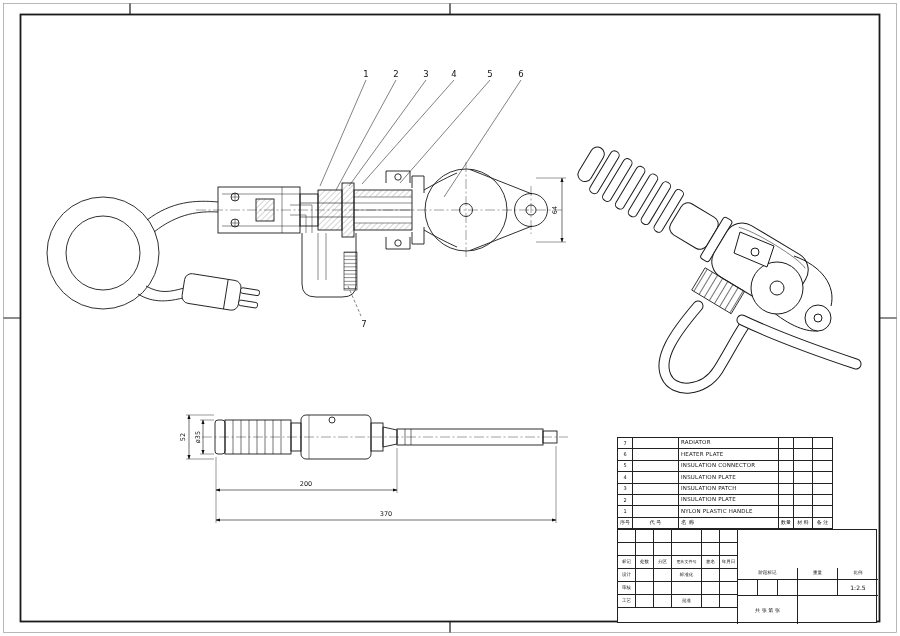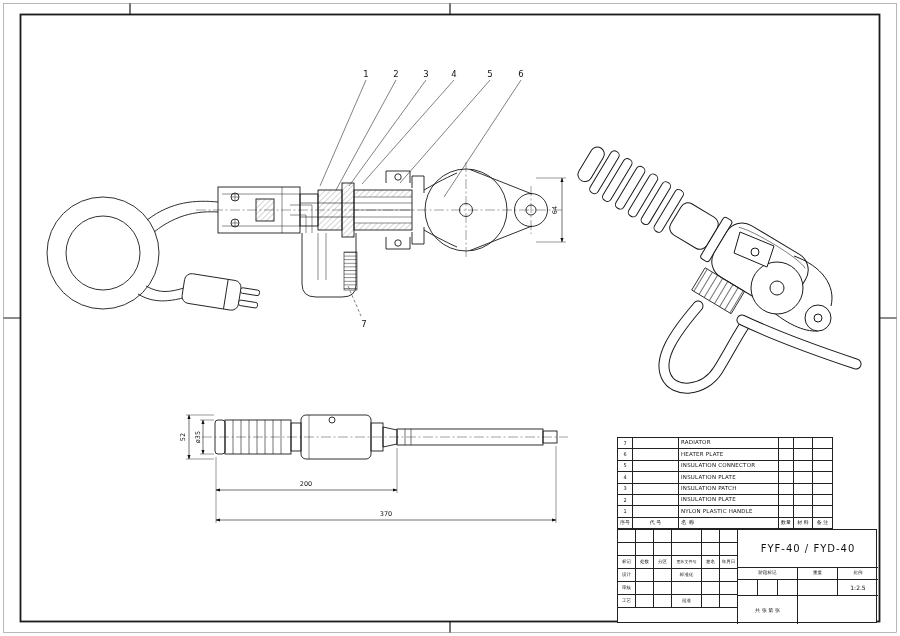--- a/index.html
+++ b/index.html
@@ -329,21 +329,20 @@
   <div class="cell" style="left:84px;top:52px;width:18px;height:13px"></div>
   <div class="cell" style="left:102px;top:52px;width:18px;height:13px"></div>
   <div class="cell" style="left:0;top:65px;width:18px;height:13px">工艺</div>
   <div class="cell" style="left:18px;top:65px;width:18px;height:13px"></div>
   <div class="cell" style="left:36px;top:65px;width:18px;height:13px"></div>
   <div class="cell" style="left:54px;top:65px;width:30px;height:13px">批准</div>
   <div class="cell" style="left:84px;top:65px;width:18px;height:13px"></div>
   <div class="cell" style="left:102px;top:65px;width:18px;height:13px"></div>
   <div class="cell" style="left:0;top:78px;width:120px;height:16px;border-bottom:none"></div>
 
-  <div class="cell tb-product" style="left:120px;top:0;width:140px;height:38px;border-right:none">FYF-40 / FYD-40</div>
   <div class="cell" style="left:120px;top:38px;width:60px;height:12px">阶段标记</div>
   <div class="cell" style="left:180px;top:38px;width:40px;height:12px">重量</div>
   <div class="cell" style="left:220px;top:38px;width:40px;height:12px;border-right:none">比例</div>
   <div class="cell" style="left:120px;top:50px;width:20px;height:16px"></div>
   <div class="cell" style="left:140px;top:50px;width:20px;height:16px"></div>
   <div class="cell" style="left:160px;top:50px;width:20px;height:16px"></div>
   <div class="cell" style="left:180px;top:50px;width:40px;height:16px"></div>
   <div class="cell tb-scale-val" style="left:220px;top:50px;width:40px;height:16px;border-right:none">1:2.5</div>
   <div class="cell tb-sheet" style="left:120px;top:66px;width:60px;height:28px;border-bottom:none">共 张 第 张</div>
   <div class="cell" style="left:180px;top:66px;width:80px;height:28px;border-right:none;border-bottom:none"></div>

